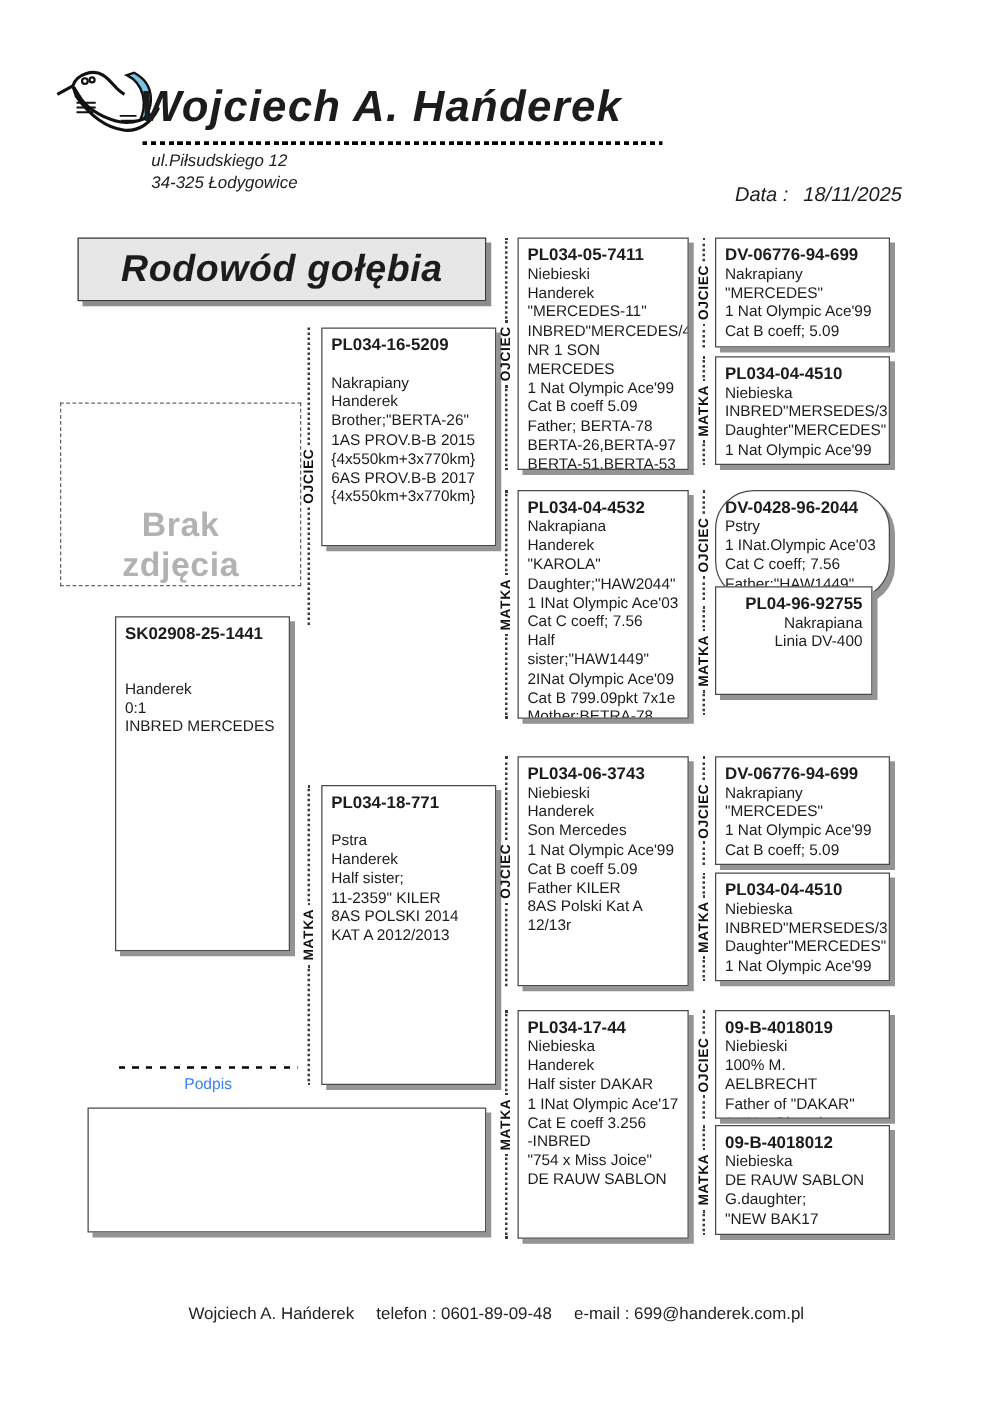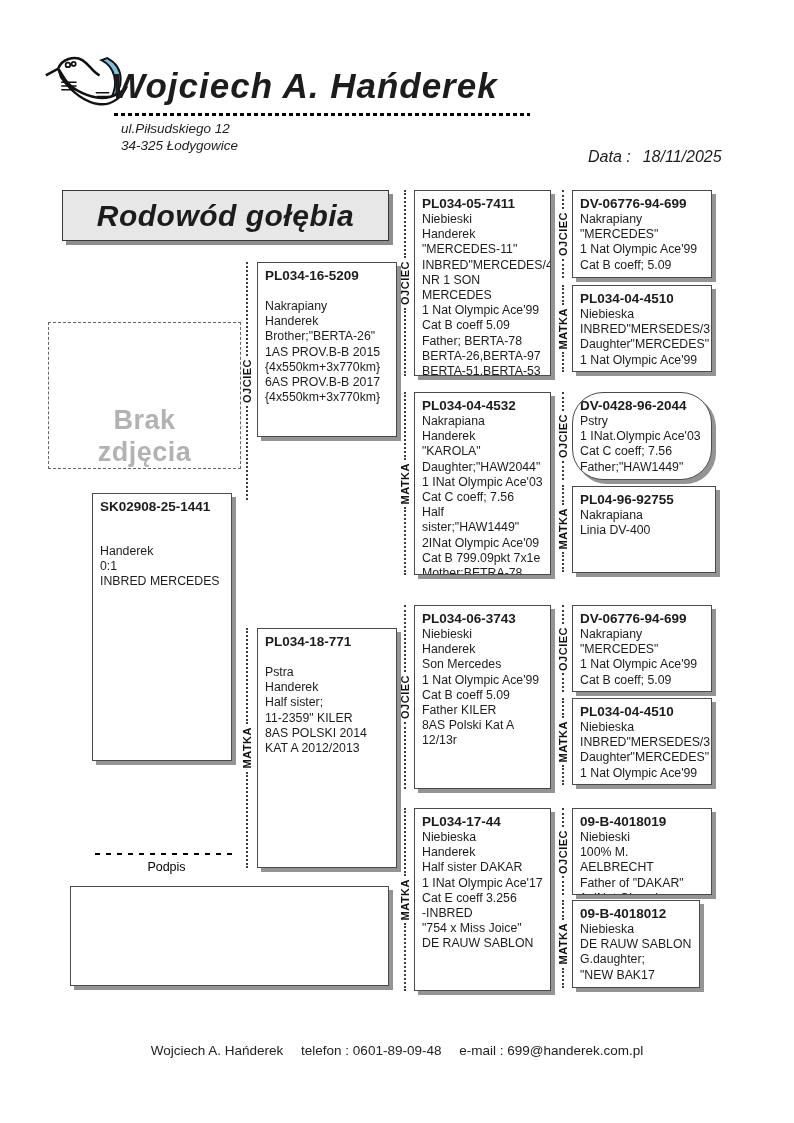--- a/index.html
+++ b/index.html
@@ -38,21 +38,21 @@
 
   
   .vdiv { position:absolute; width:16px; display:flex; flex-direction:column; align-items:center; }
   .vdiv .seg { flex:1 1 auto; width:0; border-left:2px dotted #3c3c3c; }
   .vdiv .vlabel { writing-mode:vertical-rl; transform:rotate(180deg);
     font-size:11px; font-weight:bold; letter-spacing:.5px; color:#111; margin:3px 0; }
 
   
   .sign-rule { position:absolute; left:95px; top:853px; width:143px; height:2px;
     background:repeating-linear-gradient(90deg,#000 0 5px,transparent 5px 11px); }
-  .sign-label { position:absolute; left:95px; top:860px; width:143px; text-align:center; font-size:12.5px; color:#000000; }
+  .sign-label { position:absolute; left:95px; top:860px; width:143px; text-align:center; font-size:12.5px; color:#3b82f6; }
   .sign-box { position:absolute; left:70px; top:886px; width:319px; height:100px;
     background:#fff; border:1px solid #4a4a4a; box-shadow:4px 4px 0 #949494; }
 
   
   .footer { position:absolute; left:0; top:1043px; width:100%; text-align:center;
     font-size:13.5px; color:#222; }
   .footer span { margin:0 7px; }
 </style>
 </head>
 <body>
@@ -171,21 +171,21 @@
 Daughter"MERCEDES"
 1 Nat Olympic Ace'99</div>
   </div>
   <div class="pbox" style="left:572px; top:392px; width:140px; height:88px;border-radius:31px;">
     <div class="ring">DV-0428-96-2044</div>
     <div class="body">Pstry
 1 INat.Olympic Ace'03
 Cat C coeff; 7.56
 Father;"HAW1449"</div>
   </div>
-  <div class="pbox" style="left:572px; top:486px; width:144px; height:87px;">
+  <div class="pbox" style="left:572px; top:469px; width:126px; height:87px;text-align:right;">
     <div class="ring">PL04-96-92755</div>
     <div class="body">Nakrapiana
 Linia DV-400</div>
   </div>
   <div class="pbox" style="left:572px; top:605px; width:140px; height:87px;">
     <div class="ring">DV-06776-94-699</div>
     <div class="body">Nakrapiany
 "MERCEDES"
 1 Nat Olympic Ace'99
 Cat B coeff; 5.09</div>
@@ -197,21 +197,21 @@
 Daughter"MERCEDES"
 1 Nat Olympic Ace'99</div>
   </div>
   <div class="pbox" style="left:572px; top:808px; width:140px; height:87px;">
     <div class="ring">09-B-4018019</div>
     <div class="body">Niebieski
 100% M. AELBRECHT
 Father of "DAKAR"
 1. INat.Olympic ace '17</div>
   </div>
-  <div class="pbox" style="left:572px; top:900px; width:128px; height:88px;">
+  <div class="pbox" style="left:572px; top:900px; width:140px; height:88px;">
     <div class="ring">09-B-4018012</div>
     <div class="body">Niebieska
 DE RAUW SABLON
 G.daughter;
 "NEW BAK17</div>
   </div>
 
   <div class="vdiv" style="left:239px; top:262px; height:238px;">
     <div class="seg"></div>
       <div class="vlabel">OJCIEC</div>

